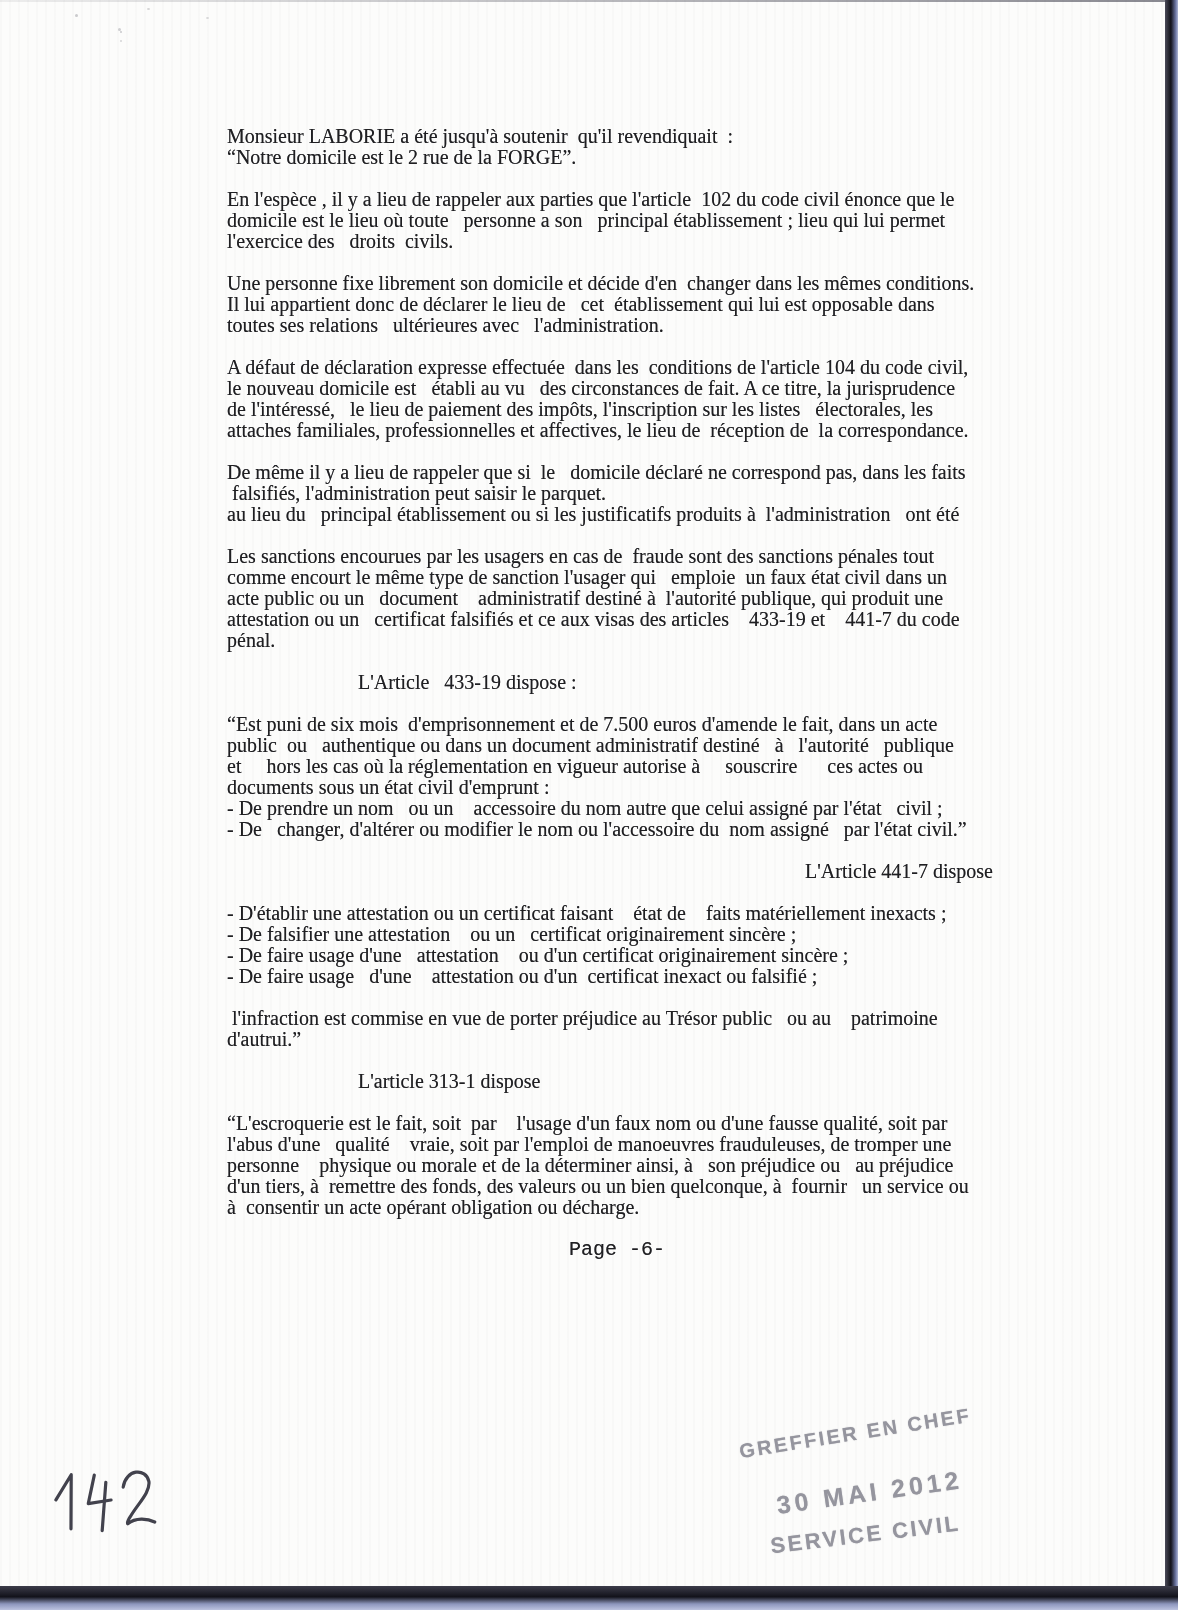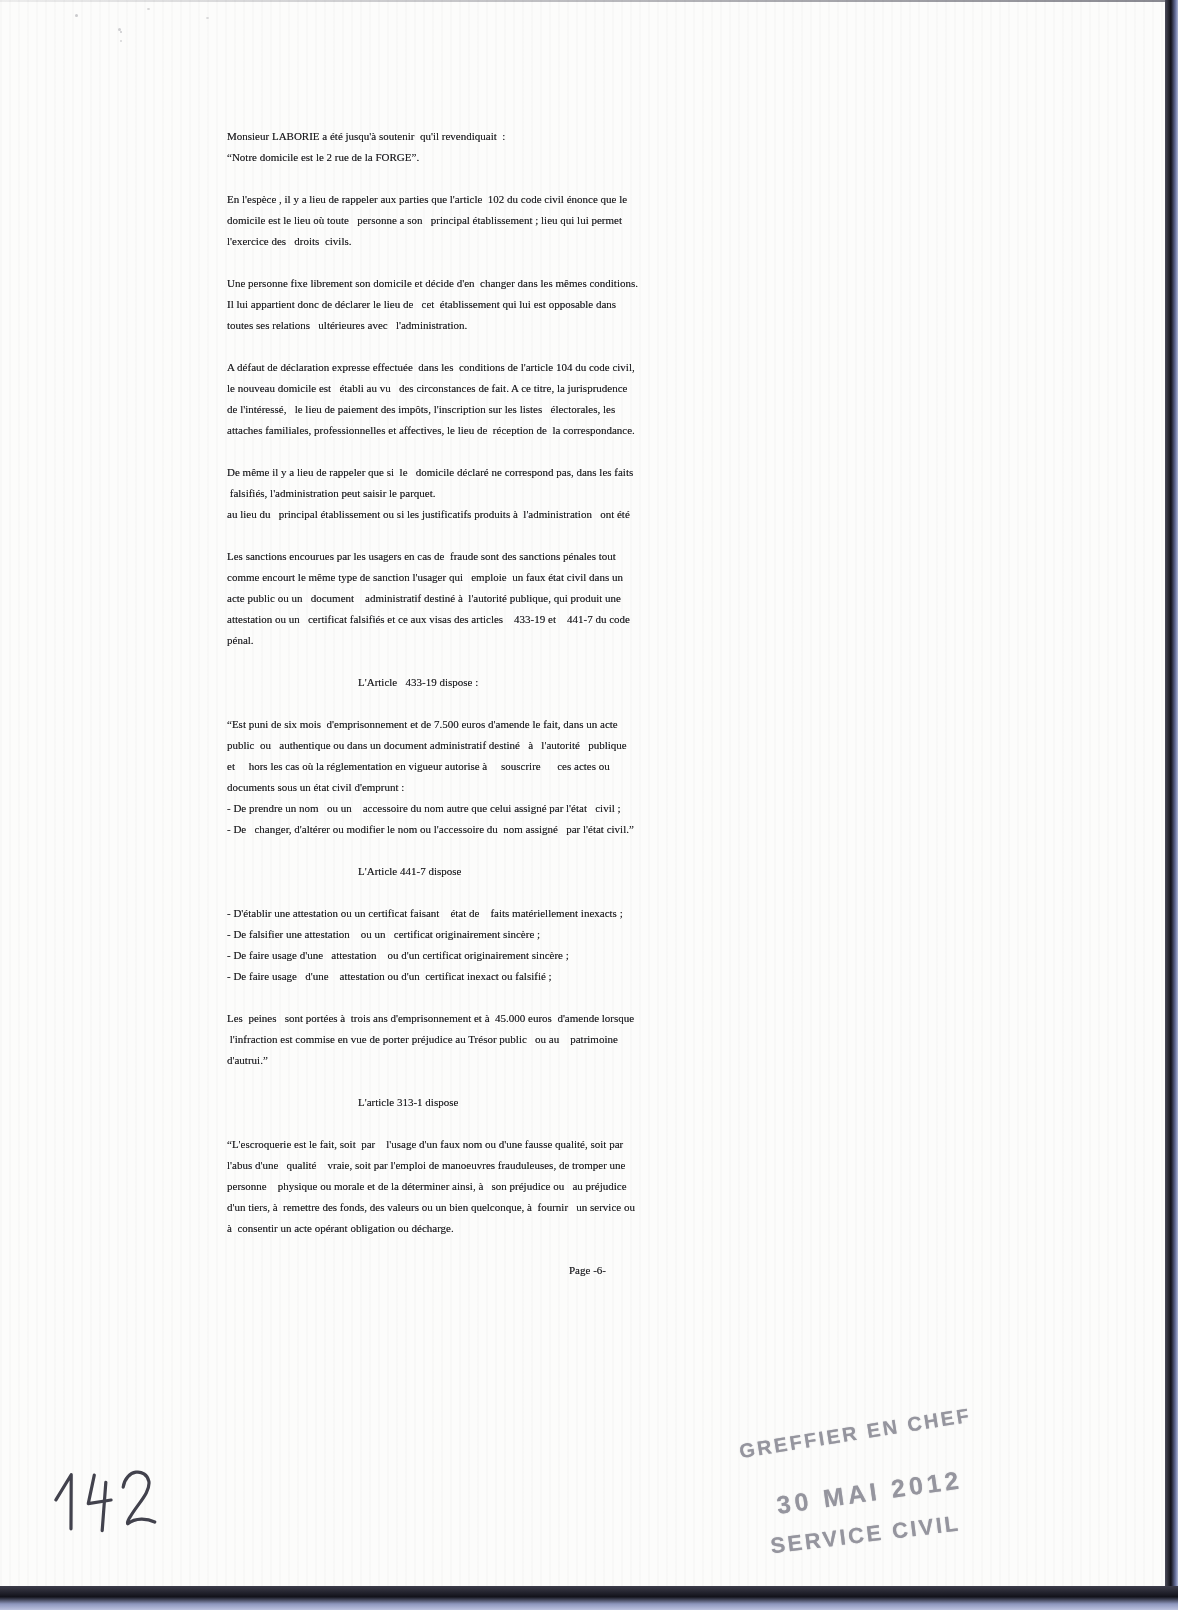--- a/index.html
+++ b/index.html
@@ -7,27 +7,27 @@
     width:1178px;height:1610px;position:relative;overflow:hidden;
     background:#fcfcfb;
     font-family:"Liberation Serif","DejaVu Serif",serif;
   }
   .scan-texture{
     position:absolute;inset:0;pointer-events:none;
     background-image:repeating-linear-gradient(90deg,rgba(0,0,0,0.015) 0 2px,transparent 2px 9px);
   }
   .doc-body{
     position:absolute;left:227px;top:126px;width:766px;
-    font-size:11px;line-height:21px;color:#1f1f22;
+    font-size:20px;line-height:21px;color:#1f1f22;
     text-shadow:0 0 0.4px rgba(20,20,25,0.55);
   }
   .block{margin:0 0 21px 0;}
   .block.heading{padding-left:131px;}
-  .block.center{padding-left:342px;}
-  .block:nth-child(9){margin-top:21px;} 
+  .block.center{padding-left:342px;font-family:Liberation Mono, monospace;}
+  .block:nth-child(9){margin-top:21px;text-align:right;} 
   .line{white-space:pre;}
   .stamp{
     position:absolute;color:#8d8d97;opacity:0.92;
     font-family:"Liberation Sans","DejaVu Sans",sans-serif;font-weight:700;
     text-shadow:0 0 1px rgba(150,150,158,0.8);
   }
   .stamp-1{left:738px;top:1422px;font-size:20px;letter-spacing:2.5px;transform:rotate(-9deg);}
   .stamp-2{left:776px;top:1478px;font-size:25px;letter-spacing:4px;transform:rotate(-8deg);}
   .stamp-3{left:770px;top:1522px;font-size:22px;letter-spacing:2.5px;transform:rotate(-7deg);}
   .handwriting{position:absolute;left:48px;top:1462px;transform:rotate(-4deg);}
@@ -98,21 +98,20 @@
     <div class="block heading">
       <div class="line">L'Article 441-7 dispose</div>
     </div>
     <div class="block para">
       <div class="line">- D'établir une attestation ou un certificat faisant    état de    faits matériellement inexacts ;</div>
       <div class="line">- De falsifier une attestation    ou un   certificat originairement sincère ;</div>
       <div class="line">- De faire usage d'une   attestation    ou d'un certificat originairement sincère ;</div>
       <div class="line">- De faire usage   d'une    attestation ou d'un  certificat inexact ou falsifié ;</div>
     </div>
     <div class="block para">
-      <div class="line">Les  peines   sont portées à  trois ans d'emprisonnement et à  45.000 euros  d'amende lorsque</div>
       <div class="line"> l'infraction est commise en vue de porter préjudice au Trésor public   ou au    patrimoine</div>
       <div class="line">d'autrui.”</div>
     </div>
     <div class="block heading">
       <div class="line">L'article 313-1 dispose</div>
     </div>
     <div class="block para">
       <div class="line">“L'escroquerie est le fait, soit  par    l'usage d'un faux nom ou d'une fausse qualité, soit par</div>
       <div class="line">l'abus d'une   qualité    vraie, soit par l'emploi de manoeuvres frauduleuses, de tromper une</div>
       <div class="line">personne    physique ou morale et de la déterminer ainsi, à   son préjudice ou   au préjudice</div>

